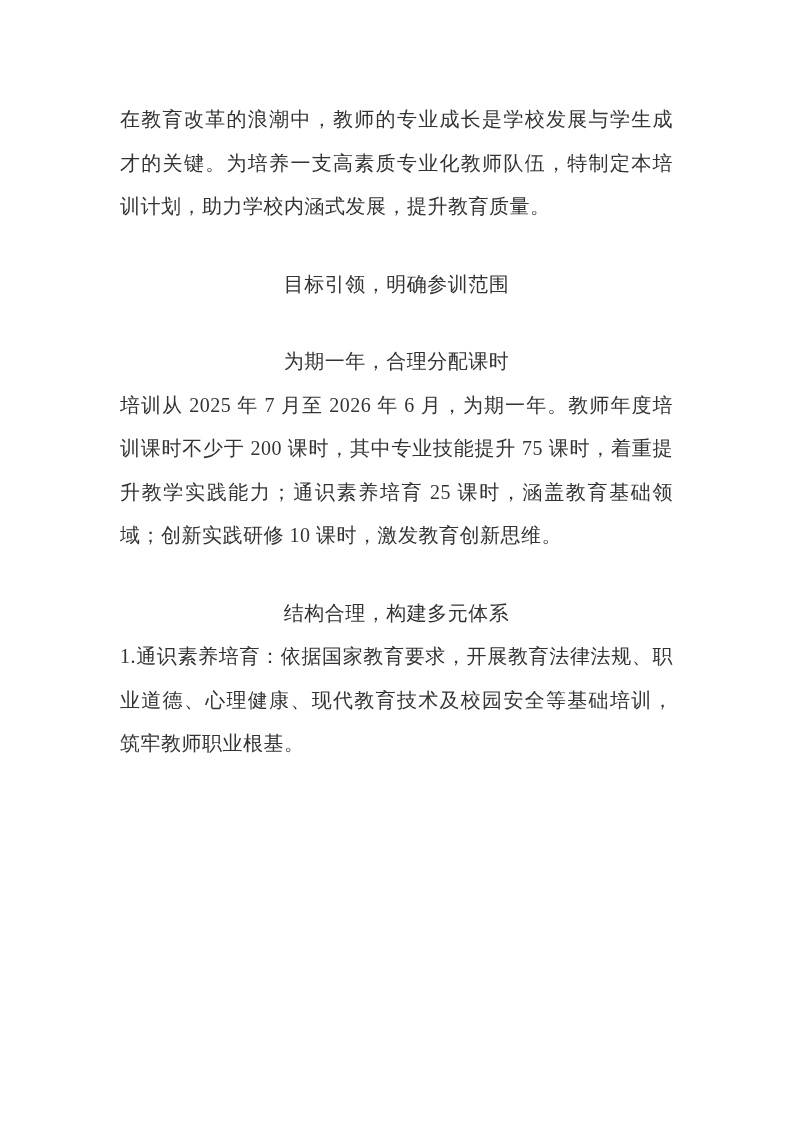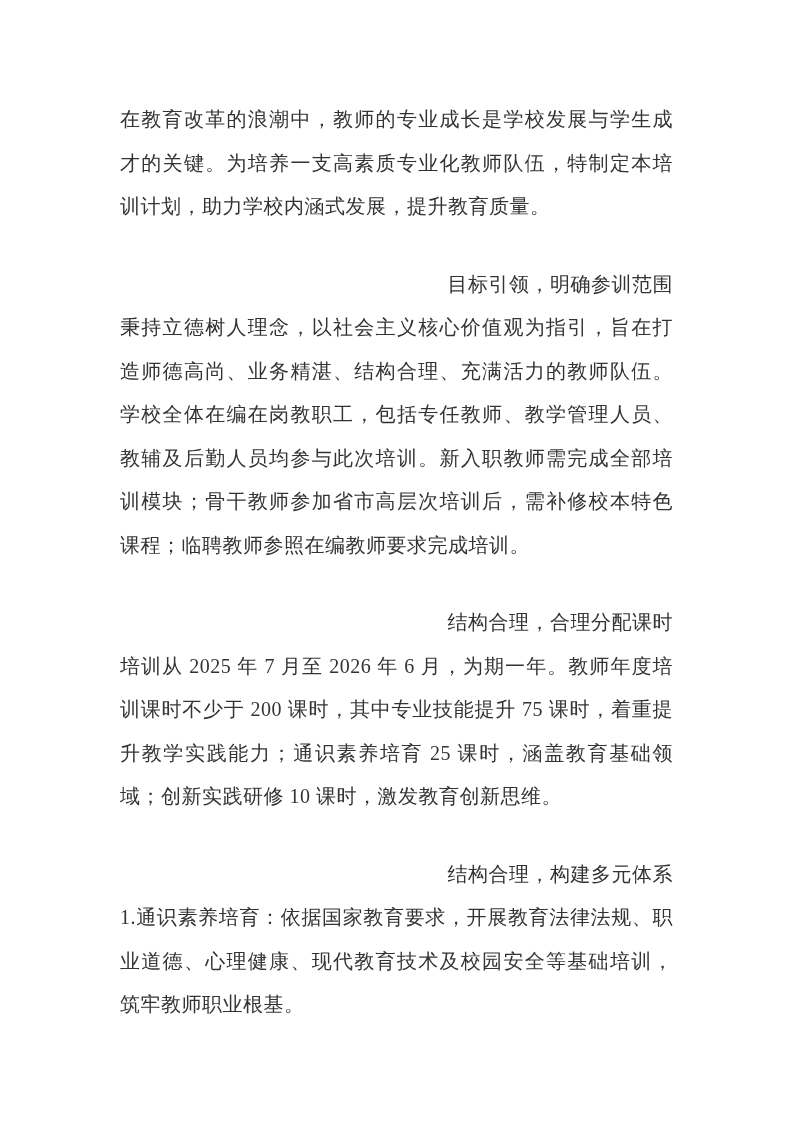--- a/index.html
+++ b/index.html
@@ -33,38 +33,37 @@
   }
   .section {
     margin-top: 34px;
   }
   .section-heading {
     font-size: 20px;
     line-height: 43.5px;
     letter-spacing: 0.5px;
     margin: 0;
     font-weight: normal;
-    text-align: right;
+    text-align: center;
   }
 </style>
 </head>
 <body>
 
 <div class="page">
   <div class="content">
 
     <p class="para">在教育改革的浪潮中，教师的专业成长是学校发展与学生成才的关键。为培养一支高素质专业化教师队伍，特制定本培训计划，助力学校内涵式发展，提升教育质量。</p>
 
     <div class="section">
       <h2 class="section-heading">目标引领，明确参训范围</h2>
-      <p class="para">秉持立德树人理念，以社会主义核心价值观为指引，旨在打造师德高尚、业务精湛、结构合理、充满活力的教师队伍。学校全体在编在岗教职工，包括专任教师、教学管理人员、教辅及后勤人员均参与此次培训。新入职教师需完成全部培训模块；骨干教师参加省市高层次培训后，需补修校本特色课程；临聘教师参照在编教师要求完成培训。</p>
     </div>
 
     <div class="section">
-      <h2 class="section-heading">结构合理，合理分配课时</h2>
+      <h2 class="section-heading">为期一年，合理分配课时</h2>
       <p class="para">培训从 2025 年 7 月至 2026 年 6 月，为期一年。教师年度培训课时不少于 200 课时，其中专业技能提升 75 课时，着重提升教学实践能力；通识素养培育 25 课时，涵盖教育基础领域；创新实践研修 10 课时，激发教育创新思维。</p>
     </div>
 
     <div class="section">
       <h2 class="section-heading">结构合理，构建多元体系</h2>
       <p class="para">1.通识素养培育：依据国家教育要求，开展教育法律法规、职业道德、心理健康、现代教育技术及校园安全等基础培训，筑牢教师职业根基。</p>
     </div>
 
   </div>
 </div>

